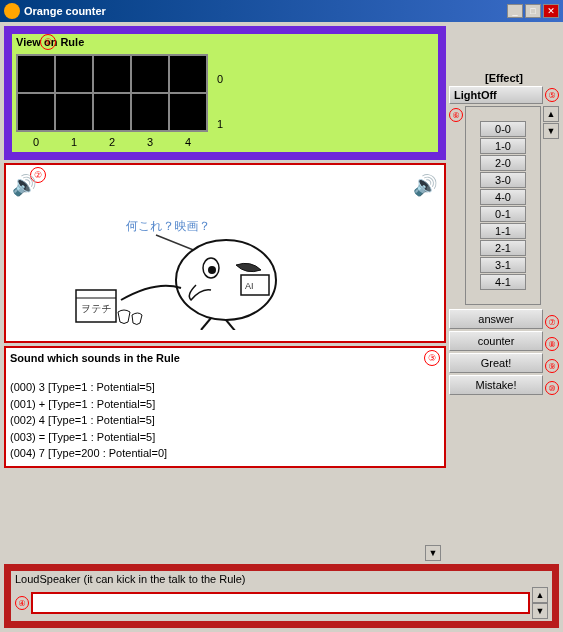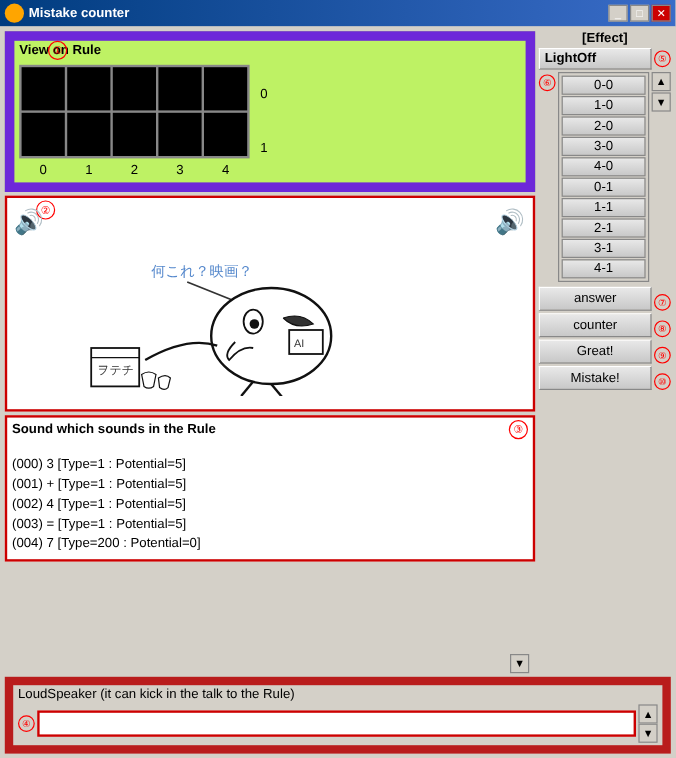--- a/index.html
+++ b/index.html
@@ -201,41 +201,42 @@
       width: 110px;
       display: flex;
       flex-direction: column;
       gap: 2px;
     }
     .effect-label {
       text-align: center;
       font-size: 11px;
       font-weight: bold;
       color: #000;
+      margin-top: 46px;
     }
     .effect-btn {
       background: linear-gradient(to bottom, #e8e8e8, #c8c8c8);
       border: 1px solid #888;
       border-top: 1px solid #fff;
       border-left: 1px solid #fff;
       padding: 2px 4px;
       font-size: 11px;
       cursor: pointer;
       color: #000;
     }
     .effect-btn.lightoff {
       font-weight: bold;
     }
     .effect-grid-list {
       display: flex;
       flex-direction: column;
       gap: 1px;
       border: 1px solid #888;
       background: #d4d0c8;
-      padding: 2px;
+      padding: 14px;
     }
     .effect-grid-item {
       background: linear-gradient(to bottom, #e8e8e8, #c8c8c8);
       border: 1px solid #888;
       padding: 1px 4px;
       font-size: 11px;
       text-align: center;
       cursor: pointer;
     }
     .right-bottom-btns {
@@ -316,21 +317,21 @@
       gap: 3px;
       flex: 1;
     }
 
   </style>
 </head>
 <body>
 
 <div class="title-bar">
   <div class="title-bar-icon"></div>
-  <span class="title-bar-text">Mistake counter</span>
+  <span class="title-bar-text">Orange counter</span>
   <div class="title-bar-buttons">
     <div class="title-btn">_</div>
     <div class="title-btn">□</div>
     <div class="title-btn" style="background:#c00;color:white;">✕</div>
   </div>
 </div>
 
 <div class="window-content">
 
   <div class="main-row">

